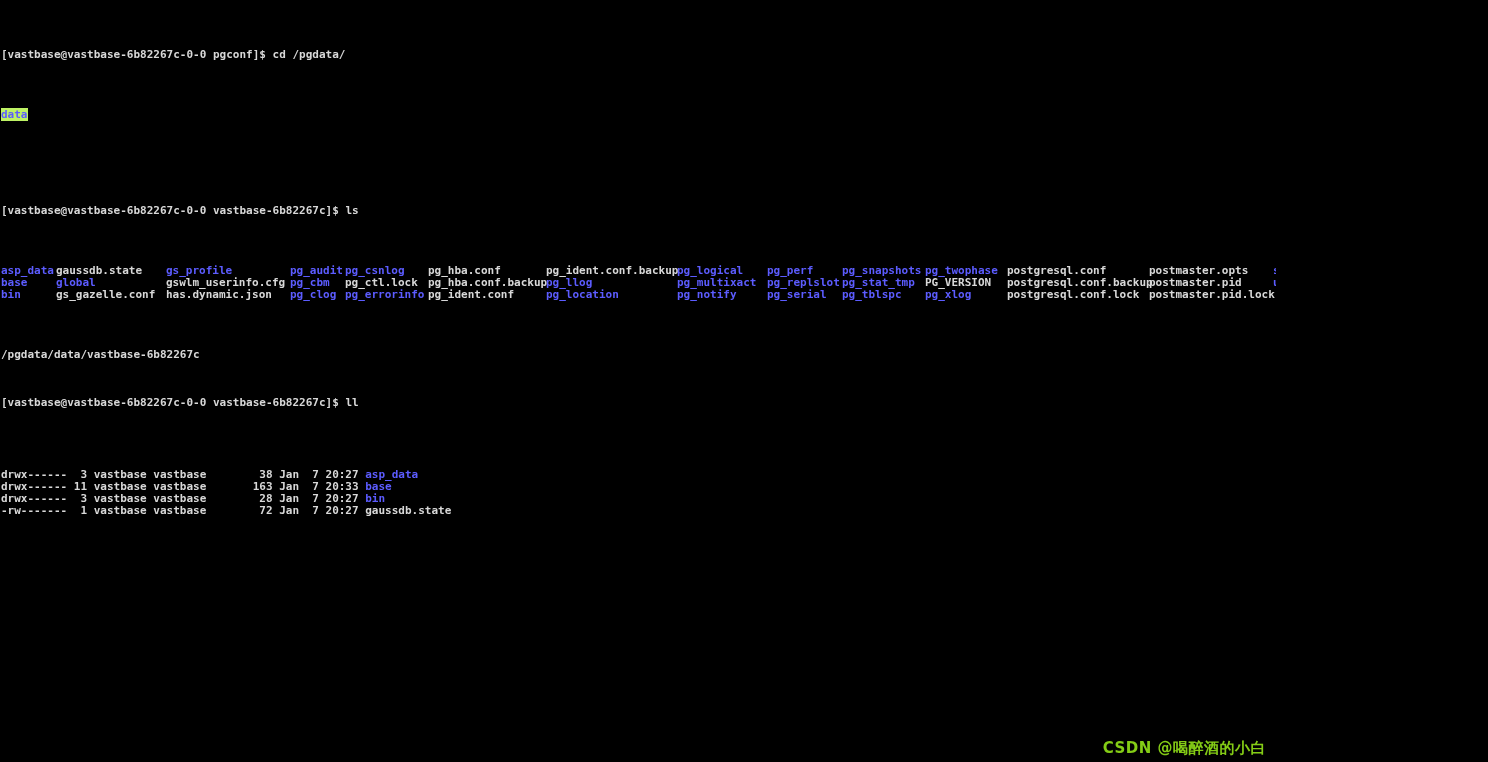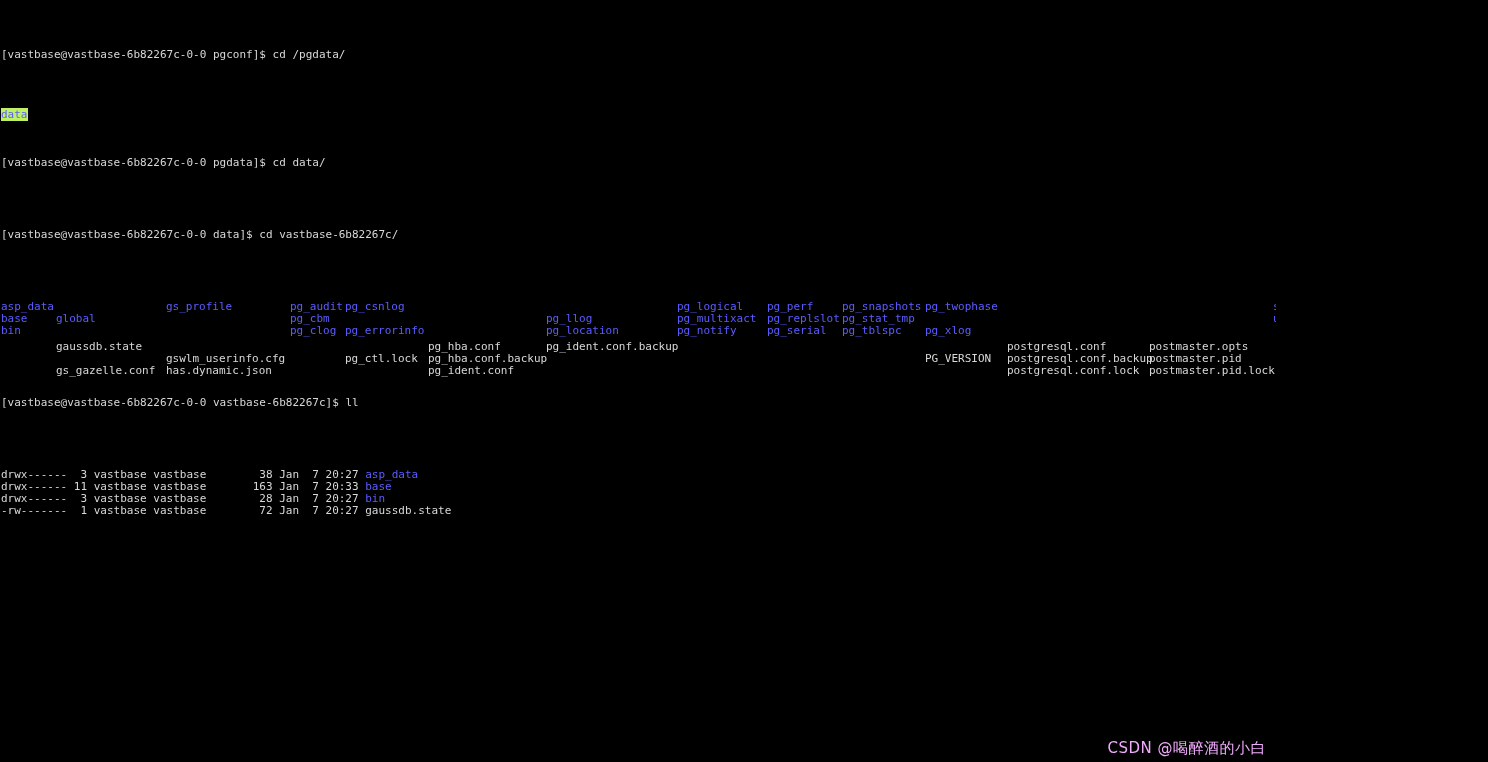--- a/index.html
+++ b/index.html
@@ -19,69 +19,70 @@
     height: 762px;
     background: #000000;
     color: #d8d8d8;
     font-family: "DejaVu Sans Mono", "Liberation Mono", monospace;
     font-size: 11px;
     line-height: 12px;
     padding: 1px 0 8px 1px;
     box-sizing: border-box;
     overflow: hidden;
     white-space: pre;
+    font-weight: bold;
   }
   .line {
     height: 12px;
     line-height: 12px;
     white-space: pre;
     font-size: 11px;
     letter-spacing: 0px;
   }
-  .fg-default { color: #d8d8d8; margin-top: 40px; }
+  .fg-default { color: #d8d8d8; }
   .fg-dir     { color: #5c5cff; }
   .sel-dir    { color: #5c5cff; background: #bef264; }
   .grid {
     display: block;
     white-space: pre;
   }
   #watermark {
     position: absolute;
     right: 10px;
     bottom: 8px;
-    color: #f0abfc;
+    color: #84cc16;
     font-family: "DejaVu Sans", "Liberation Sans", sans-serif;
     font-size: 15px;
     letter-spacing: 0.5px;
     pointer-events: none;
     margin-left: 33px;
   }
 </style>
 </head>
 <body>
 
 <div id="terminal">
 
   
   <div class="line"><span>[vastbase@vastbase-6b82267c-0-0 pgconf]$ </span><span>cd /pgdata/</span></div>
 
 
   <div class="line"><span class="sel-dir">data</span></div>
 
-  <div class="line"><span>[vastbase@vastbase-6b82267c-0-0 pgdata]$ </span><span>cd data/</span></div>
 
 
 
-  <div class="line"><span>[vastbase@vastbase-6b82267c-0-0 data]$ </span><span>cd vastbase-6b82267c/</span></div>
 
+  <div class="line"><span>[vastbase@vastbase-6b82267c-0-0 vastbase-6b82267c]$ </span><span>ls</span></div>
 
   
   <div class="grid" id="ls-grid"><div class="line" style="position: relative; height: 12px;"><span class="fg-dir" style="position: absolute; left: 0px; top: 0px;">asp_data</span><span class="fg-default" style="position: absolute; left: 55px; top: 0px;">gaussdb.state</span><span class="fg-dir" style="position: absolute; left: 165px; top: 0px;">gs_profile</span><span class="fg-dir" style="position: absolute; left: 289px; top: 0px;">pg_audit</span><span class="fg-dir" style="position: absolute; left: 344px; top: 0px;">pg_csnlog</span><span class="fg-default" style="position: absolute; left: 427px; top: 0px;">pg_hba.conf</span><span class="fg-default" style="position: absolute; left: 545px; top: 0px;">pg_ident.conf.backup</span><span class="fg-dir" style="position: absolute; left: 676px; top: 0px;">pg_logical</span><span class="fg-dir" style="position: absolute; left: 766px; top: 0px;">pg_perf</span><span class="fg-dir" style="position: absolute; left: 841px; top: 0px;">pg_snapshots</span><span class="fg-dir" style="position: absolute; left: 924px; top: 0px;">pg_twophase</span><span class="fg-default" style="position: absolute; left: 1006px; top: 0px;">postgresql.conf</span><span class="fg-default" style="position: absolute; left: 1148px; top: 0px;">postmaster.opts</span><span class="fg-dir" style="position: absolute; left: 1272px; top: 0px;">sql_monitor</span></div><div class="line" style="position: relative; height: 12px;"><span class="fg-dir" style="position: absolute; left: 0px; top: 0px;">base</span><span class="fg-dir" style="position: absolute; left: 55px; top: 0px;">global</span><span class="fg-default" style="position: absolute; left: 165px; top: 0px;">gswlm_userinfo.cfg</span><span class="fg-dir" style="position: absolute; left: 289px; top: 0px;">pg_cbm</span><span class="fg-default" style="position: absolute; left: 344px; top: 0px;">pg_ctl.lock</span><span class="fg-default" style="position: absolute; left: 427px; top: 0px;">pg_hba.conf.backup</span><span class="fg-dir" style="position: absolute; left: 545px; top: 0px;">pg_llog</span><span class="fg-dir" style="position: absolute; left: 676px; top: 0px;">pg_multixact</span><span class="fg-dir" style="position: absolute; left: 766px; top: 0px;">pg_replslot</span><span class="fg-dir" style="position: absolute; left: 841px; top: 0px;">pg_stat_tmp</span><span class="fg-default" style="position: absolute; left: 924px; top: 0px;">PG_VERSION</span><span class="fg-default" style="position: absolute; left: 1006px; top: 0px;">postgresql.conf.backup</span><span class="fg-default" style="position: absolute; left: 1148px; top: 0px;">postmaster.pid</span><span class="fg-dir" style="position: absolute; left: 1272px; top: 0px;">undo</span></div><div class="line" style="position: relative; height: 12px;"><span class="fg-dir" style="position: absolute; left: 0px; top: 0px;">bin</span><span class="fg-default" style="position: absolute; left: 55px; top: 0px;">gs_gazelle.conf</span><span class="fg-default" style="position: absolute; left: 165px; top: 0px;">has.dynamic.json</span><span class="fg-dir" style="position: absolute; left: 289px; top: 0px;">pg_clog</span><span class="fg-dir" style="position: absolute; left: 344px; top: 0px;">pg_errorinfo</span><span class="fg-default" style="position: absolute; left: 427px; top: 0px;">pg_ident.conf</span><span class="fg-dir" style="position: absolute; left: 545px; top: 0px;">pg_location</span><span class="fg-dir" style="position: absolute; left: 676px; top: 0px;">pg_notify</span><span class="fg-dir" style="position: absolute; left: 766px; top: 0px;">pg_serial</span><span class="fg-dir" style="position: absolute; left: 841px; top: 0px;">pg_tblspc</span><span class="fg-dir" style="position: absolute; left: 924px; top: 0px;">pg_xlog</span><span class="fg-default" style="position: absolute; left: 1006px; top: 0px;">postgresql.conf.lock</span><span class="fg-default" style="position: absolute; left: 1148px; top: 0px;">postmaster.pid.lock</span></div></div>
 
 
+  <div class="line"><span>/pgdata/data/vastbase-6b82267c</span></div>
 
   <div class="line"><span>[vastbase@vastbase-6b82267c-0-0 vastbase-6b82267c]$ </span><span>ll</span></div>
 
 
   
   <div id="ll-listing"><div class="line"><span class="fg-default">drwx------  3 vastbase vastbase        38 Jan  7 20:27 </span><span class="fg-dir">asp_data</span></div><div class="line"><span class="fg-default">drwx------ 11 vastbase vastbase       163 Jan  7 20:33 </span><span class="fg-dir">base</span></div><div class="line"><span class="fg-default">drwx------  3 vastbase vastbase        28 Jan  7 20:27 </span><span class="fg-dir">bin</span></div><div class="line"><span class="fg-default">-rw-------  1 vastbase vastbase        72 Jan  7 20:27 </span><span class="fg-default">gaussdb.state</span></div></div>
 
   
 
   

